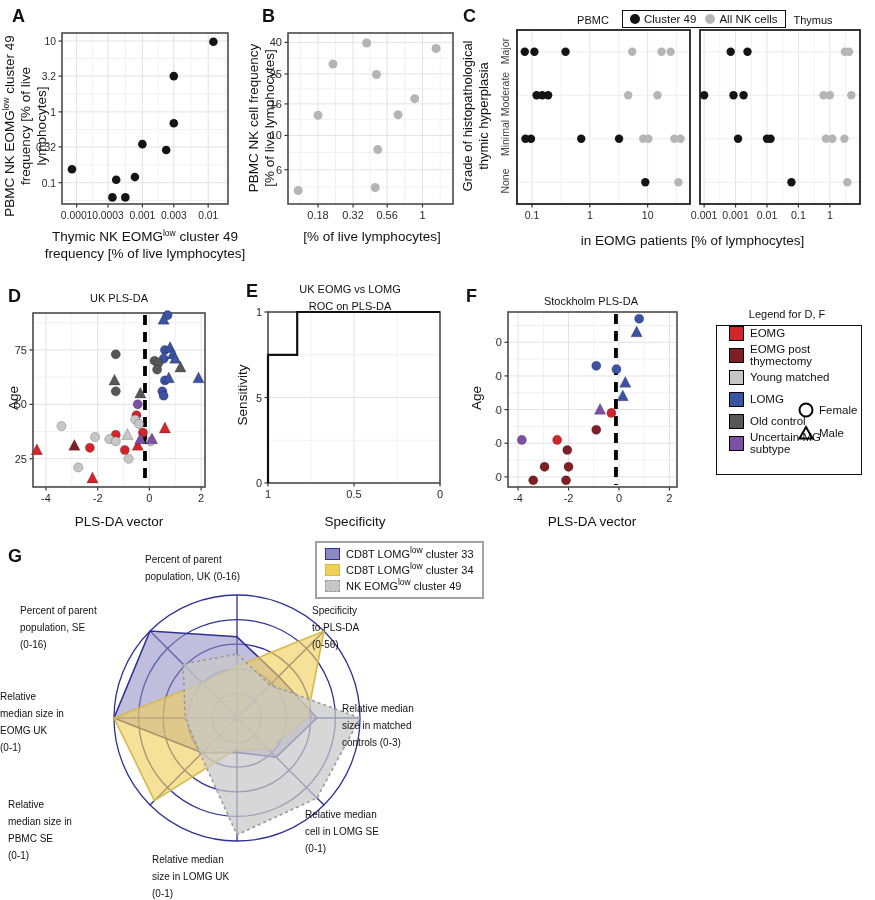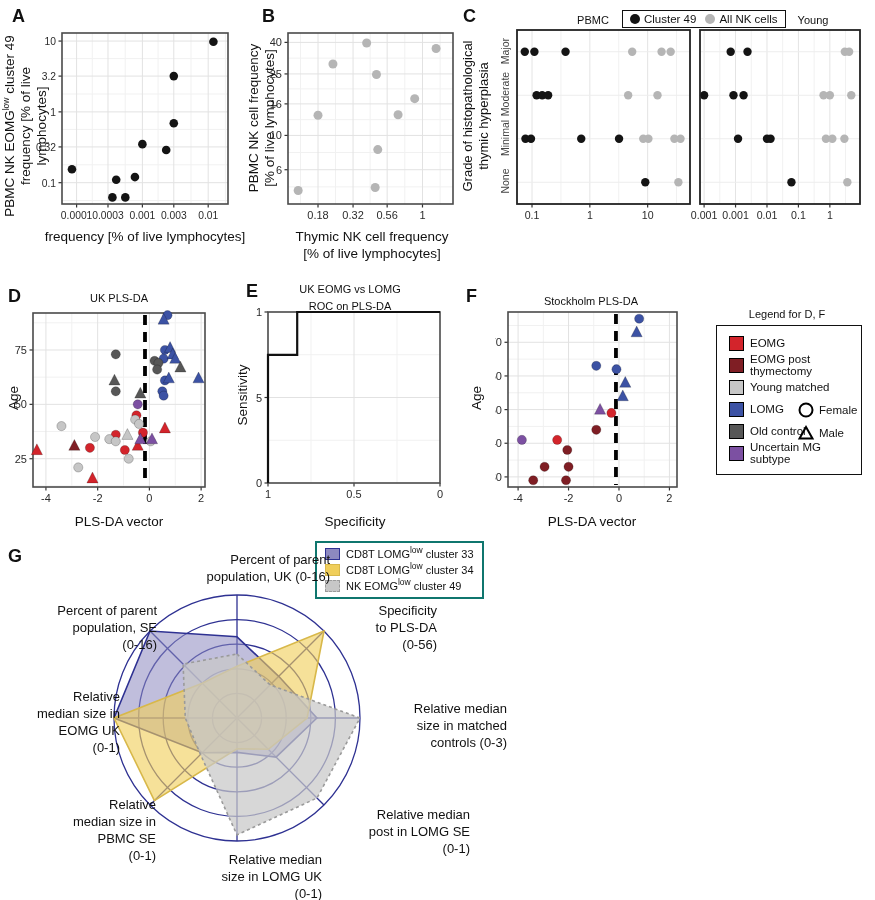--- a/index.html
+++ b/index.html
@@ -11,24 +11,24 @@
   .ttl{font-size:11px;text-align:center;line-height:17px;color:#111}
   .vlab{white-space:normal;text-align:center;transform:rotate(-90deg);line-height:16px;font-size:13.5px}
   .vcat{white-space:nowrap;text-align:center;transform:rotate(-90deg);font-size:10.5px;color:#444}
   sup{font-size:8.5px;line-height:0}
   .clegend{display:flex;align-items:center;gap:9px;border:1.7px solid #111;background:#fff;
            padding:2px 7px;font-size:11.5px;white-space:nowrap}
   .dot{width:10px;height:10px;border-radius:50%;display:inline-block;margin-right:4px;vertical-align:-1px}
   .dfbox{border:1.6px solid #111;background:#fff}
   .dfitem{display:flex;align-items:center;gap:6px;font-size:11.5px;height:14px}
   .dfsw{width:13px;height:13px;border:1.3px solid #000;flex:0 0 auto}
-  .glegbox{border:2px solid #0f766e;background:#fff;padding:5px 8px;display:flex;flex-direction:column;gap:4px}
+  .glegbox{border:2px solid #a3a3a3;background:#fff;padding:5px 8px;display:flex;flex-direction:column;gap:4px}
   .glegitem{display:flex;align-items:center;gap:6px;font-size:11px;white-space:nowrap}
   .glegsw{width:13px;height:10px;border:1.6px solid;flex:0 0 auto}
-  .radlab{font-size:13px;line-height:17px;text-align:right;color:#111}
+  .radlab{font-size:10px;line-height:17px;text-align:left;color:#111}
   .shape-row{position:absolute;display:flex;align-items:center;gap:4px;font-size:11.5px}
 </style>
 </head>
 <body>
 
 <div class="abs pletter" style="left:12px;top:6px">A</div>
 <div class="abs pletter" style="left:262px;top:6px">B</div>
 <div class="abs pletter" style="left:463px;top:6px">C</div>
 <div class="abs pletter" style="left:8px;top:286px">D</div>
 <div class="abs pletter" style="left:246px;top:281px">E</div>
@@ -87,20 +87,21 @@
     <circle cx="166.19593637110196" cy="124.94301133428502" r="4.3" fill="#141414"></circle>
     <circle cx="173.78857535162302" cy="98.2871739398729" r="4.3" fill="#141414"></circle>
     <circle cx="173.78857535162302" cy="51.10758420553101" r="4.3" fill="#141414"></circle>
     <circle cx="213.4028290082475" cy="16.68939374369691" r="4.3" fill="#141414"></circle>
   </svg>
 <div class="abs vlab" style="left:-74px;top:102px;width:200px">
   <div><span>PBMC NK EOMG</span><sup>low</sup><span> cluster 49</span></div>
   <div>frequency [% of live lymphocytes]</div>
 </div>
 <div class="abs axlab" style="left:35px;top:228px;width:220px">
+  <div><span>Thymic NK EOMG</span><sup>low</sup><span> cluster 49</span></div>
   <div>frequency [% of live lymphocytes]</div>
 </div>
 
 <svg id="svgB" class="abs" style="left:245px;top:25px" width="215" height="205">
     <rect x="43" y="8" width="165" height="171" fill="#fff"></rect>
     <line x1="90.5346291377046" y1="8" x2="90.5346291377046" y2="179" stroke="#f1f1f1" stroke-width="1"></line>
     <line x1="125.1114787179322" y1="8" x2="125.1114787179322" y2="179" stroke="#f1f1f1" stroke-width="1"></line>
     <line x1="159.82402884893776" y1="8" x2="159.82402884893776" y2="179" stroke="#f1f1f1" stroke-width="1"></line>
     <line x1="55.4780102203566" y1="8" x2="55.4780102203566" y2="179" stroke="#f1f1f1" stroke-width="1"></line>
     <line x1="195.1520488678416" y1="8" x2="195.1520488678416" y2="179" stroke="#f1f1f1" stroke-width="1"></line>
@@ -146,26 +147,25 @@
     <circle cx="130.1745694791348" cy="162.54758562977793" r="4.5" fill="#b5b5b5"></circle>
     <circle cx="153.0871623673886" cy="89.78950686736076" r="4.5" fill="#b5b5b5"></circle>
     <circle cx="169.6992222808587" cy="73.63817223648154" r="4.5" fill="#b5b5b5"></circle>
     <circle cx="191.08405194258543" cy="23.526618125013897" r="4.5" fill="#b5b5b5"></circle>
   </svg>
 <div class="abs vlab" style="left:162px;top:102px;width:200px">
   <div>PBMC NK cell frequency</div>
   <div>[% of live lymphocytes]</div>
 </div>
 <div class="abs axlab" style="left:262px;top:228px;width:220px">
-  <div>Thymic NK cell frequency</div>
   <div>[% of live lymphocytes]</div>
 </div>
 
 <div class="abs ttl" style="left:558px;top:12px;width:70px">PBMC</div>
-<div class="abs ttl" style="left:778px;top:12px;width:70px">Young</div>
+<div class="abs ttl" style="left:778px;top:12px;width:70px">Thymus</div>
 <div class="abs clegend" style="left:622px;top:10px">
   <span><span class="dot" style="background: rgb(20, 20, 20);"></span><span>Cluster 49</span></span>
   <span><span class="dot" style="background: rgb(181, 181, 181);"></span><span>All NK cells</span></span>
 </div>
 <svg id="svgC" class="abs" style="left:493px;top:22px" width="382" height="205">
     <rect x="24" y="8" width="173" height="174" fill="#fff"></rect>
     <line x1="67.92242313949548" y1="8" x2="67.92242313949548" y2="182" stroke="#f1f1f1" stroke-width="1"></line>
     <line x1="125.74267832186999" y1="8" x2="125.74267832186999" y2="182" stroke="#f1f1f1" stroke-width="1"></line>
     <line x1="183.56293350424446" y1="8" x2="183.56293350424446" y2="182" stroke="#f1f1f1" stroke-width="1"></line>
     <line x1="39.012295548308224" y1="8" x2="39.012295548308224" y2="182" stroke="#e4e4e4" stroke-width="1"></line>
@@ -250,20 +250,21 @@
   </svg>
 <div class="abs vlab" style="left:376px;top:100px;width:200px;font-size:13px">
   <div>Grade of histopathological</div>
   <div>thymic hyperplasia</div>
 </div>
 <div class="abs vcat" style="left:465px;top:45px;width:80px">Major</div>
 <div class="abs vcat" style="left:465px;top:88px;width:80px">Moderate</div>
 <div class="abs vcat" style="left:465px;top:132px;width:80px">Minimal</div>
 <div class="abs vcat" style="left:465px;top:175px;width:80px">None</div>
 <div class="abs axlab" style="left:520px;top:232px;width:345px">
+  <div>in EOMG patients [% of lymphocytes]</div>
 </div>
 
 <div class="abs ttl" style="left:49px;top:290px;width:140px">UK PLS-DA</div>
 <svg id="svgD" class="abs" style="left:12px;top:305px" width="215" height="205">
     <rect x="21" y="8" width="172" height="174" fill="#fff"></rect>
     <line x1="59.796992481203006" y1="8" x2="59.796992481203006" y2="182" stroke="#f1f1f1" stroke-width="1"></line>
     <line x1="111.52631578947367" y1="8" x2="111.52631578947367" y2="182" stroke="#f1f1f1" stroke-width="1"></line>
     <line x1="163.25563909774434" y1="8" x2="163.25563909774434" y2="182" stroke="#f1f1f1" stroke-width="1"></line>
     <line x1="21" y1="126.5375" x2="193" y2="126.5375" stroke="#f1f1f1" stroke-width="1"></line>
     <line x1="21" y1="72.1625" x2="193" y2="72.1625" stroke="#f1f1f1" stroke-width="1"></line>
@@ -423,21 +424,21 @@
     <path d="M0,-6.2L5.6,4.6L-5.6,4.6Z" transform="translate(141.64179104477614,27.192307692307708)" fill="#3c52a4" stroke="rgba(0,0,0,0.3)" stroke-width="0.7"></path>
     <path d="M0,-6.2L5.6,4.6L-5.6,4.6Z" transform="translate(130.2910447761194,77.67307692307692)" fill="#3c52a4" stroke="rgba(0,0,0,0.3)" stroke-width="0.7"></path>
     <path d="M0,-6.2L5.6,4.6L-5.6,4.6Z" transform="translate(127.76865671641792,91.13461538461537)" fill="#3c52a4" stroke="rgba(0,0,0,0.3)" stroke-width="0.7"></path>
     <circle cx="26.873134328358216" cy="134.8846153846154" r="4.6" fill="#7c50a2" stroke="rgba(0,0,0,0.3)" stroke-width="0.7"></circle>
     <path d="M0,-6.2L5.6,4.6L-5.6,4.6Z" transform="translate(105.06716417910448,104.59615384615385)" fill="#7c50a2" stroke="rgba(0,0,0,0.3)" stroke-width="0.7"></path>
   </svg>
 <div class="abs vlab" style="left:427px;top:390px;width:100px">Age</div>
 <div class="abs axlab" style="left:522px;top:513px;width:140px">PLS-DA vector</div>
 
 <div class="abs ttl" style="left:712px;top:306px;width:150px">Legend for D, F</div>
-<div class="abs dfbox" style="left:716px;top:325px;width:146px;height:150px;padding:10px 0 0 12px;box-sizing:border-box">
+<div class="abs dfbox" style="left:716px;top:325px;width:146px;height:150px;padding:0 0 0 12px;box-sizing:border-box">
   <div style="display:flex;flex-direction:column;gap:8px">
     <div class="dfitem">
         <span class="dfsw" style="background: rgb(211, 36, 43);"></span>
         <span>EOMG</span>
       </div>
     <div class="dfitem">
         <span class="dfsw" style="background: rgb(127, 30, 36);"></span>
         <span>EOMG post thymectomy</span>
       </div>
     <div class="dfitem">
@@ -512,21 +513,21 @@
     <div>to PLS-DA</div>
     <div>(0-56)</div>
 </div>
 <div class="abs radlab" style="left:342px;top:700px;width:165px">
   <div>Relative median</div>
     <div>size in matched</div>
     <div>controls (0-3)</div>
 </div>
 <div class="abs radlab" style="left:305px;top:806px;width:165px">
   <div>Relative median</div>
-    <div>post in LOMG SE</div>
+    <div>cell in LOMG SE</div>
     <div>(0-1)</div>
 </div>
 <div class="abs radlab" style="left:152px;top:851px;width:170px">
   <div>Relative median</div>
     <div>size in LOMG UK</div>
     <div>(0-1)</div>
 </div>
 <div class="abs radlab" style="left:8px;top:796px;width:148px">
   <div>Relative</div>
     <div>median size in</div>

